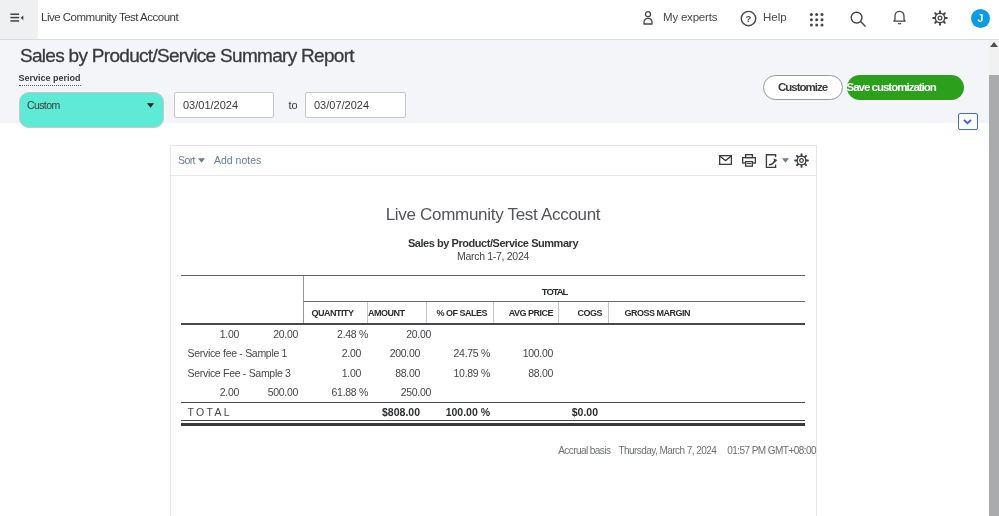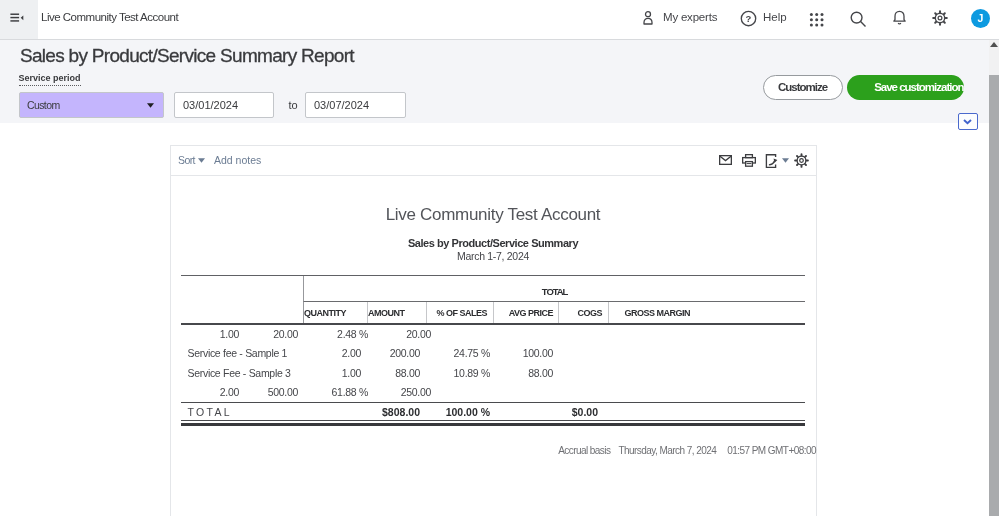--- a/index.html
+++ b/index.html
@@ -71,38 +71,38 @@
   </g>
 </svg>
 
 <div class="abs" style="left:971px;top:9px;width:19px;height:19px;border-radius:50%;background:#0d9ae0;color:#fff;font-size:10.5px;font-weight:bold;text-align:center;line-height:19px">J</div>
 
 <div class="abs" style="left:0;top:40px;width:999px;height:83px;background:#f4f5f8"></div>
 
 <div class="abs" style="left:20px;top:44.5px;font-size:19px;color:#393a3d;-webkit-text-stroke:0.3px #393a3d;letter-spacing:-0.7px">Sales by Product/Service Summary Report</div>
 <div class="abs" style="left:18.5px;top:73px;font-size:9px;line-height:11.5px;font-weight:bold;color:#393a3d;border-bottom:1px dotted #5a5b5e">Service period</div>
 
-<div class="abs" style="left:19px;top:92px;width:145px;height:26px;background:#c4b5fd;border:1px solid #c3c6ca;border-radius:2px">
+<div class="abs" style="left:19px;top:92px;width:145px;height:36px;background:#5eead4;border:1px solid #c3c6ca;border-radius:10px">
   <div style="position:absolute;left:7px;top:0;height:24px;line-height:24px;font-size:10.5px;letter-spacing:-0.6px;color:#393a3d">Custom</div>
   <svg style="position:absolute;right:9px;top:9.5px" width="7" height="5" viewBox="0 0 7 5">
       <path d="M0 0.3 L7 0.3 L3.5 4.7 Z" fill="#1e1f21"></path>
     </svg>
 </div>
 
 <div class="abs" style="left:174px;top:92px;width:100px;height:26px;background:#fff;border:1px solid #c3c6ca;border-radius:2px">
   <div style="position:absolute;left:8px;top:0;height:24px;line-height:24px;font-size:11px;color:#393a3d">03/01/2024</div>
 </div>
 <div class="abs" style="left:283px;top:92px;width:20px;height:26px;line-height:26px;font-size:11px;color:#393a3d;text-align:center">to</div>
 
 <div class="abs" style="left:305px;top:92px;width:101px;height:26px;background:#fff;border:1px solid #c3c6ca;border-radius:2px">
   <div style="position:absolute;left:8px;top:0;height:24px;line-height:24px;font-size:11px;color:#393a3d">03/07/2024</div>
 </div>
 
 <div class="abs" style="left:762.5px;top:74.5px;width:80px;height:25px;border:1px solid #969a9e;border-radius:12.5px;background:#fff;text-align:center;line-height:23px;font-size:11.5px;font-weight:bold;letter-spacing:-1px;color:#393a3d">Customize</div>
-<div class="abs" style="left:846.5px;top:74.5px;width:117px;height:25px;border-radius:12.5px;background:#2ca01c;text-align:right;line-height:25px;font-size:11.5px;font-weight:bold;letter-spacing:-1px;color:#fff">Save customization</div>
+<div class="abs" style="left:846.5px;top:74.5px;width:117px;height:25px;border-radius:12.5px;background:#2ca01c;text-align:left;line-height:25px;font-size:11.5px;font-weight:bold;letter-spacing:-1px;color:#fff">Save customization</div>
 
 <div class="abs" style="left:958px;top:113px;width:20px;height:17px;border:1.5px solid #4a69cd;border-radius:2px;background:#fcfdfe">
   <svg style="position:absolute;left:4px;top:5px" width="9" height="6" viewBox="0 0 9 6">
       <polyline points="1,1 4.5,4.3 8,1" fill="none" stroke="#3f62cc" stroke-width="1.9"></polyline>
     </svg>
 </div>
 
 <div class="abs" style="left:170px;top:145px;width:647px;height:371px;background:#fff;border:1px solid #e4e6e9;border-bottom:none"></div>
 
 <div class="abs" style="left:170px;top:145px;width:647px;height:31px;border-bottom:1px solid #e4e6e9"></div>
@@ -154,21 +154,21 @@
 <div class="abs" style="left:181px;top:275px;width:624px">
   <div style="height:1px;background:#606165"></div>
 
   <div style="display:flex;height:26px">
     <div style="width:122px"></div>
     <div style="width:502px;border-left:1px solid #97989c;border-bottom:1px solid #6a6b6e;text-align:center;font-size:9.5px;font-weight:bold;letter-spacing:-1.1px;color:#2c2d30;line-height:31px;overflow:hidden">TOTAL</div>
   </div>
 
   <div style="display:flex;height:23px;border-bottom:2px solid #47484c;font-size:9px;font-weight:bold;letter-spacing:-0.5px;color:#2c2d30;line-height:22.5px">
     <div style="width:122px"></div>
-    <div style="width:64px;border-left:1px solid #97989c;text-align:left;padding-right:6px">QUANTITY</div>
+    <div style="width:64px;border-left:1px solid #97989c;text-align:center;padding-right:6px">QUANTITY</div>
     <div style="width:59px;border-left:1px solid #c6c7ca;padding-right:6px">AMOUNT</div>
     <div style="width:67px;border-left:1px solid #c6c7ca;text-align:right;padding-right:6px">% OF SALES</div>
     <div style="width:65px;border-left:1px solid #c6c7ca;text-align:right;padding-right:5px">AVG PRICE</div>
     <div style="width:50px;border-left:1px solid #c6c7ca;text-align:right;padding-right:6px">COGS</div>
     <div style="width:86px;border-left:1px solid #c6c7ca;text-align:right;padding-right:4px">GROSS MARGIN</div>
   </div>
 
   <div class="drow">
       <div class="c1">1.00</div>
       <div class="c2">20.00</div>

